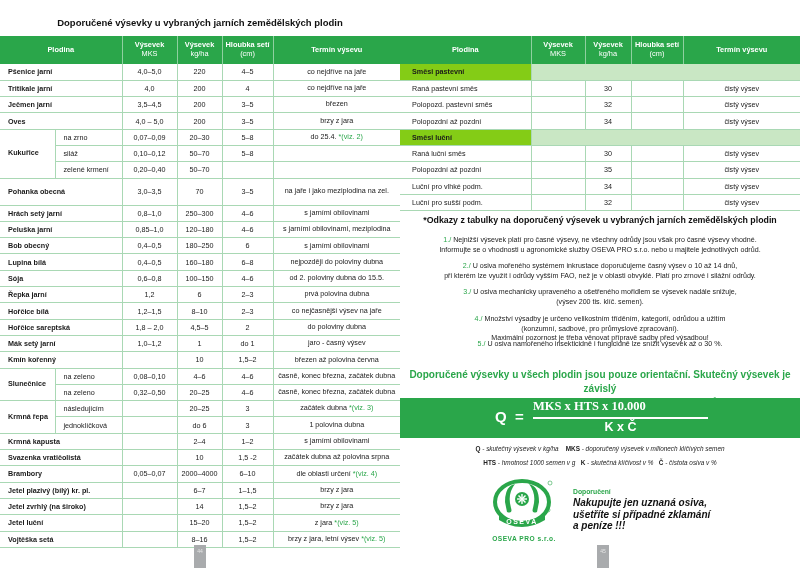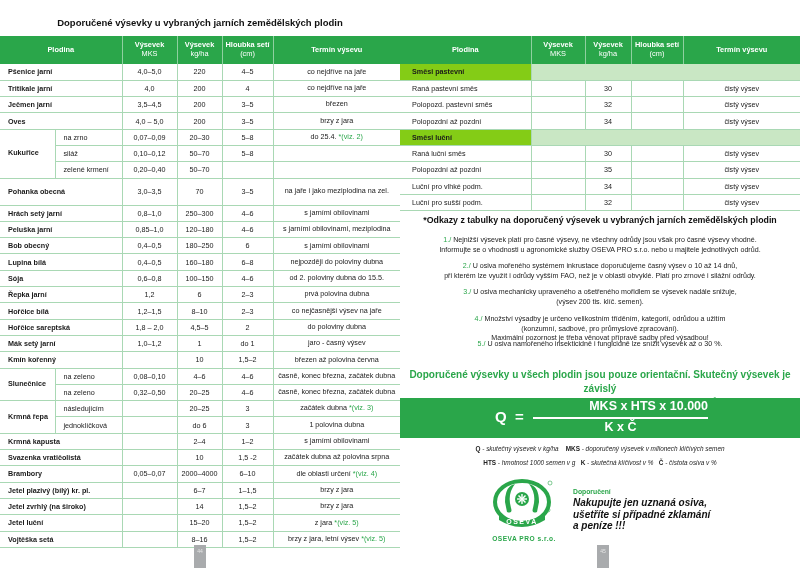--- a/index.html
+++ b/index.html
@@ -45,21 +45,21 @@
   .note { position: absolute; left: 400px; width: 400px; text-align: center; font-size: 7.1px; line-height: 1.35; color: #222; }
   .note .num { color: #2aa64a; }
   .green-bold { position: absolute; left: 400px; width: 400px; text-align: center; font-size: 10px; line-height: 1.4; color: #2aa64a; font-weight: bold; }
 
   .formula-bar {
     position: absolute; top: 398px; left: 400px; width: 400px; height: 40px; background: #2aa64a; color: #fff;
     font-weight: bold;
   }
   .formula-q { position: absolute; left: 95px; top: 10px; font-size: 15px; }
   .formula-eq { position: absolute; left: 115px; top: 10px; font-size: 15px; }
-  .formula-num { position: absolute; left: 133px; top: 1px; width: 175px; text-align: right; font-size: 12.5px; }
+  .formula-num { position: absolute; left: 133px; top: 1px; width: 175px; text-align: left; font-size: 12.5px; font-family: Liberation Serif, serif; }
   .formula-line { position: absolute; left: 133px; top: 19px; width: 175px; height: 1.5px; background: #fff; }
   .formula-den { position: absolute; left: 133px; top: 22px; width: 175px; text-align: center; font-size: 12.5px; }
 
   .legend-line { position: absolute; left: 400px; width: 400px; text-align: center; font-size: 6.4px; font-style: italic; color: #222; }
   .legend-line b { font-style: normal; }
 
   .logo { position: absolute; left: 493px; top: 478px; width: 60px; height: 56px; }
   .logo-caption { position: absolute; left: 488px; top: 535px; width: 72px; text-align: center; font-size: 6.6px; font-weight: bold; color: #2aa64a; letter-spacing: 0.5px; }
 
   .promo-label { position: absolute; left: 573px; top: 488px; font-size: 6.8px; font-weight: bold; color: #2aa64a; }

